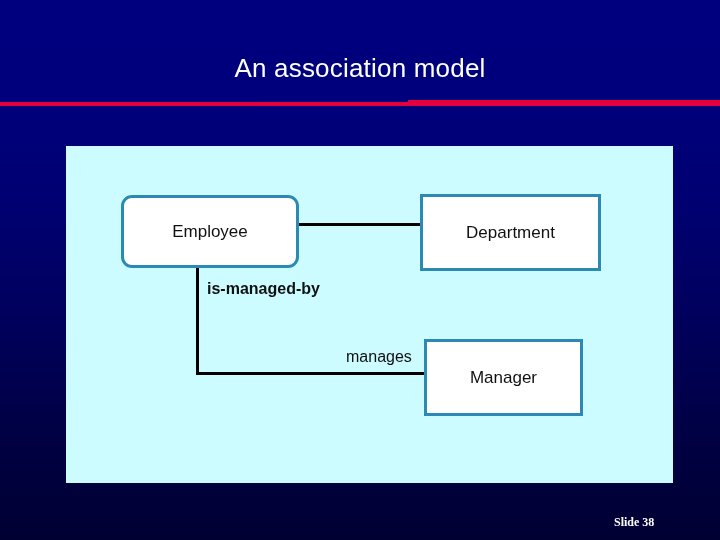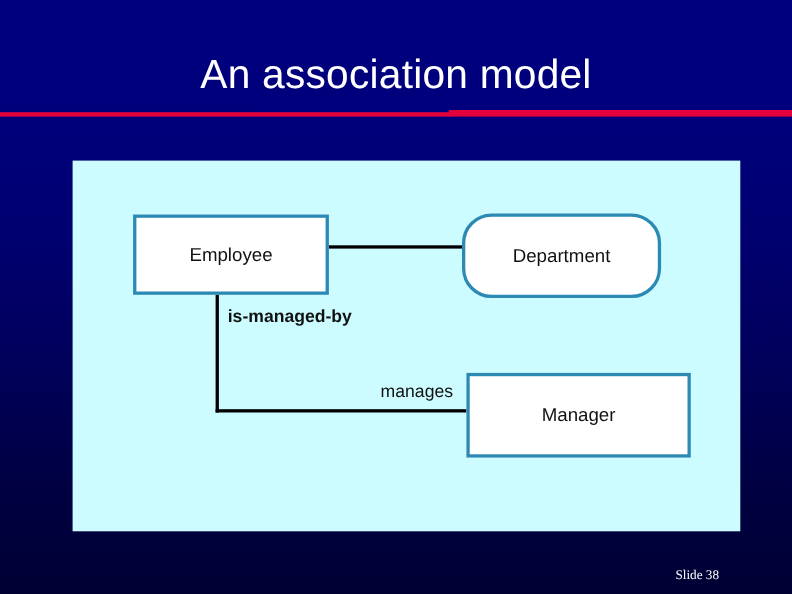--- a/index.html
+++ b/index.html
@@ -24,21 +24,21 @@
 
   
   #title {
     position: absolute;
     left: 0;
     top: 47px;
     width: 720px;
     text-align: center;
     color: #ffffff;
     font-family: "Liberation Sans", sans-serif;
-    font-size: 37px;
+    font-size: 26px;
     font-weight: 400;
     letter-spacing: 0.2px;
     line-height: 42px;
     white-space: nowrap;
   }
 
   
   #rule-left {
     position: absolute;
     left: 0px;
@@ -74,23 +74,23 @@
     box-sizing: border-box;
     display: flex;
     align-items: center;
     justify-content: center;
     color: #111111;
     font-family: "Liberation Sans", sans-serif;
     font-size: 17px;
     font-weight: 400;
     white-space: nowrap;
   }
-  #box-employee   { left: 121px; top: 195px; width: 178px; height: 73px; }
-  #box-department { left: 420px; top: 194px; width: 181px; height: 77px; border-radius: 27px; }
-  #box-manager    { left: 424px; top: 339px; width: 204px; height: 77px; }
+  #box-employee   { left: 121px; top: 195px; width: 178px; height: 73px; border-radius: 11px; }
+  #box-department { left: 420px; top: 194px; width: 181px; height: 77px; }
+  #box-manager    { left: 424px; top: 339px; width: 159px; height: 77px; }
 
   
   .link-h {
     position: absolute;
     height: 3px;
     background: #000000;
   }
   .link-v {
     position: absolute;
     width: 3px;
@@ -134,21 +134,21 @@
     top: 515px;
     color: #ffffff;
     font-family: "Liberation Serif", serif;
     font-size: 12px;
     font-weight: 700;
     white-space: nowrap;
     line-height: 14px;
   }
   #footer-copyright { left: 45px; font-weight: 400; }
   #footer-center    { left: 278px; }
-  #footer-slide     { left: 614px; font-weight: 400; }
+  #footer-slide     { left: 614px; font-weight: 700; }
 </style>
 </head>
 <body>
 
 <div id="slide">
 
   <div id="title">An association model</div>
 
   <div id="rule-left"></div>
   <div id="rule-right"></div>

